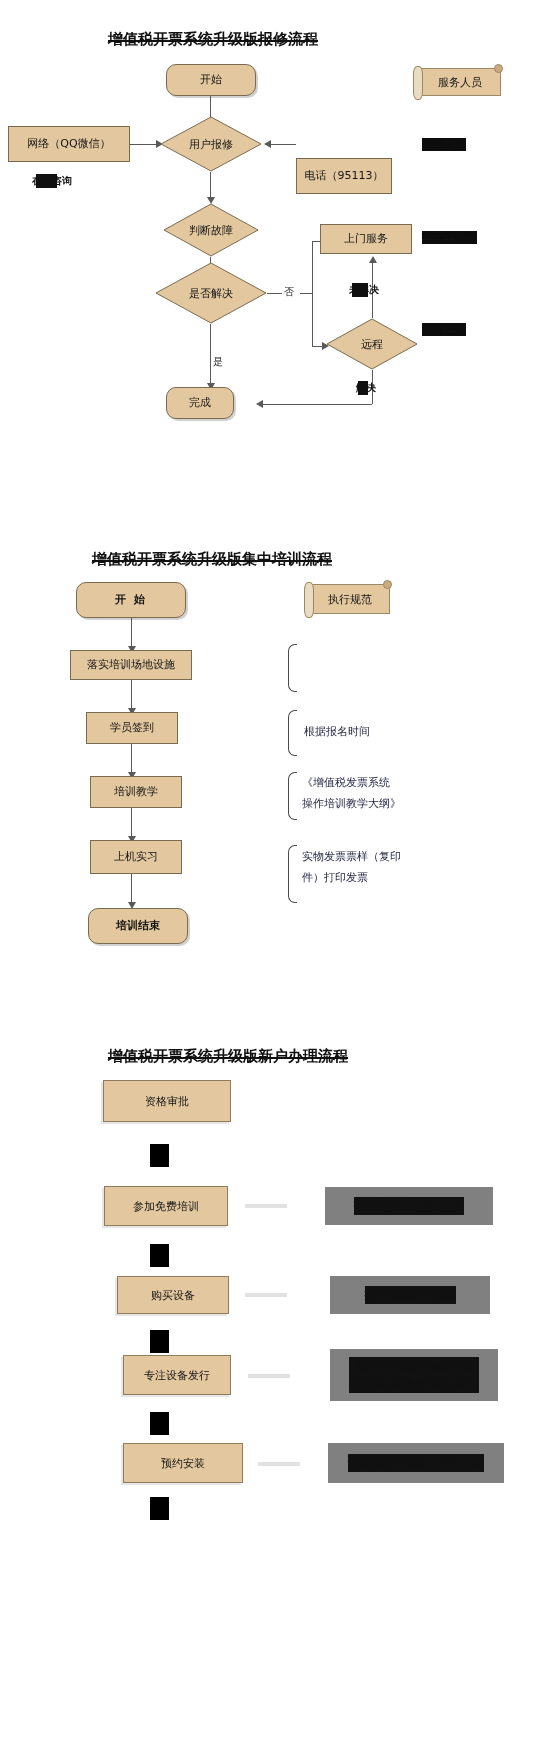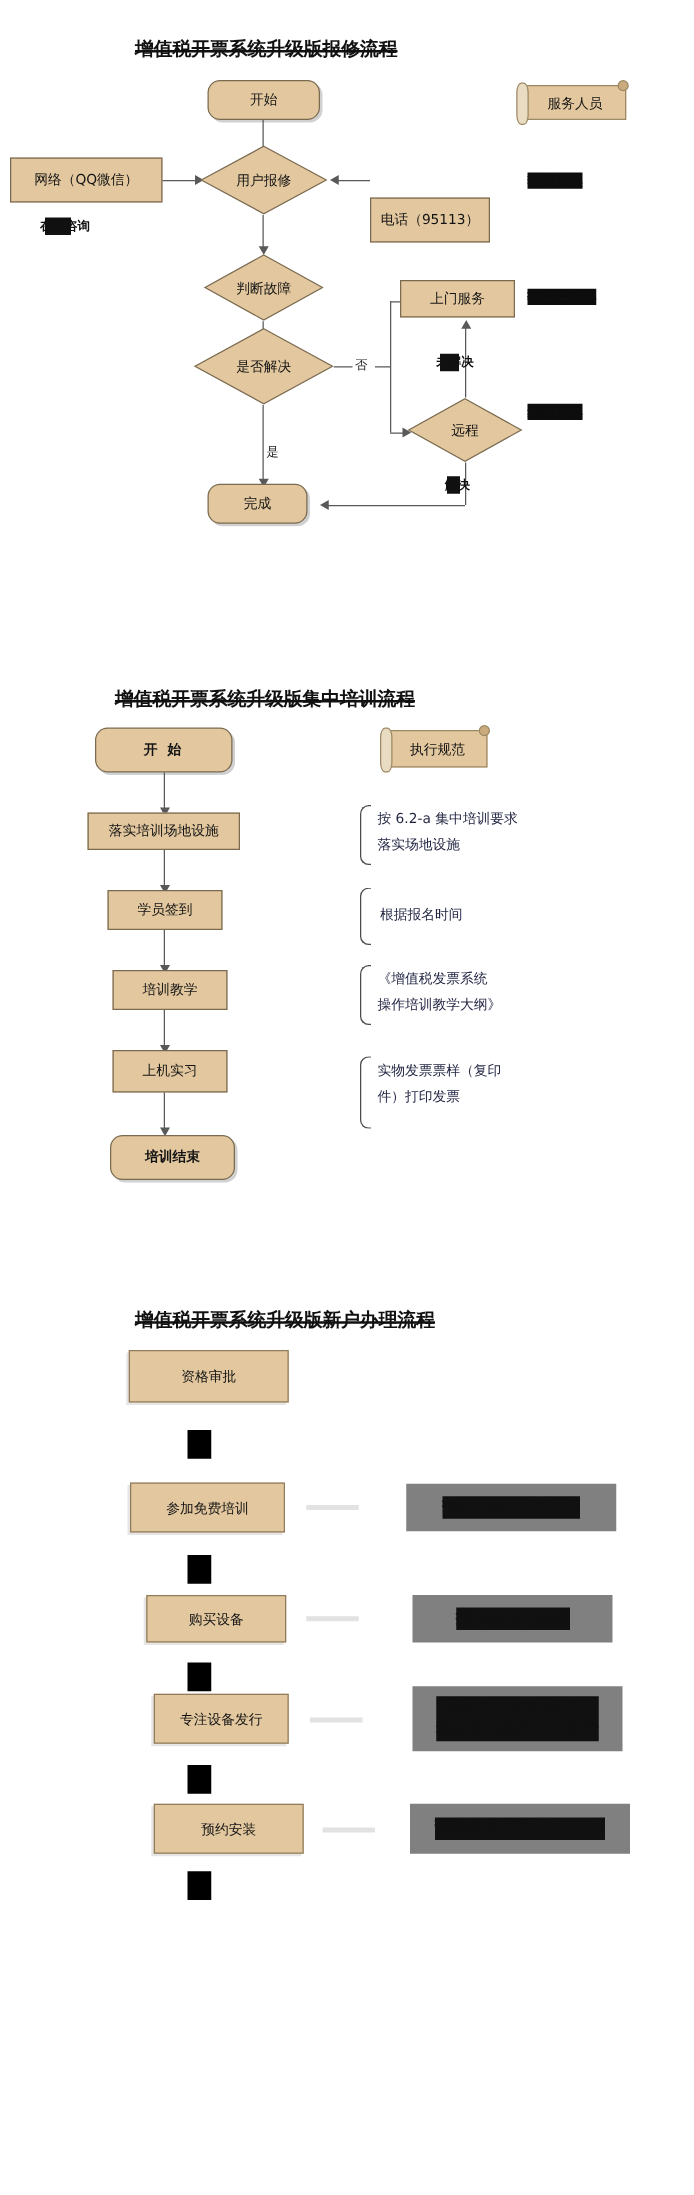--- a/index.html
+++ b/index.html
@@ -225,21 +225,21 @@
   </div>
 
   <div class="line vline" style="left:372px;top:262px;height:56px;"></div>
   <div class="arrow-u" style="left:369px;top:256px;"></div>
   <div class="edge-label hl" style="left:349px;top:283px;">未解决</div>
 
   <div class="line vline" style="left:210px;top:324px;height:62px;"></div>
   <div class="arrow-d" style="left:207px;top:383px;"></div>
   <div class="edge-label" style="left:213px;top:355px;">是</div>
 
-  <div class="box rounded shadow" style="left:166px;top:387px;width:80px;height:32px;">完成</div>
+  <div class="box rounded shadow" style="left:166px;top:387px;width:68px;height:32px;">完成</div>
 
   <div class="line vline" style="left:372px;top:370px;height:34px;"></div>
   <div class="line hline" style="left:262px;top:404px;width:110px;"></div>
   <div class="arrow-l" style="left:256px;top:400px;"></div>
   <div class="edge-label hl" style="left:356px;top:381px;">解决</div>
 
   <div class="title" style="left:92px;top:522px;">增值税开票系统升级版集中培训流程</div>
 
   <div class="scroll" style="left:310px;top:584px;width:80px;height:30px;">执行规范</div>
 
@@ -259,22 +259,20 @@
   <div class="line vline" style="left:131px;top:808px;height:32px;"></div>
   <div class="arrow-d" style="left:128px;top:836px;"></div>
 
   <div class="box" style="left:90px;top:840px;width:92px;height:34px;">上机实习</div>
   <div class="line vline" style="left:131px;top:874px;height:32px;"></div>
   <div class="arrow-d" style="left:128px;top:902px;"></div>
 
   <div class="box rounded shadow" style="left:88px;top:908px;width:100px;height:36px;font-weight:bold;">培训结束</div>
 
   <div class="bracket" style="left:288px;top:644px;height:48px;"></div>
-  <div class="note" style="left:302px;top:645px;">按 6.2-a 集中培训要求
-落实场地设施</div>
 
   <div class="bracket" style="left:288px;top:710px;height:46px;"></div>
   <div class="note" style="left:304px;top:722px;">根据报名时间</div>
 
   <div class="bracket" style="left:288px;top:772px;height:48px;"></div>
   <div class="note" style="left:302px;top:773px;">《增值税发票系统
 操作培训教学大纲》</div>
 
   <div class="bracket" style="left:288px;top:845px;height:58px;"></div>
   <div class="note" style="left:302px;top:847px;">实物发票票样（复印

